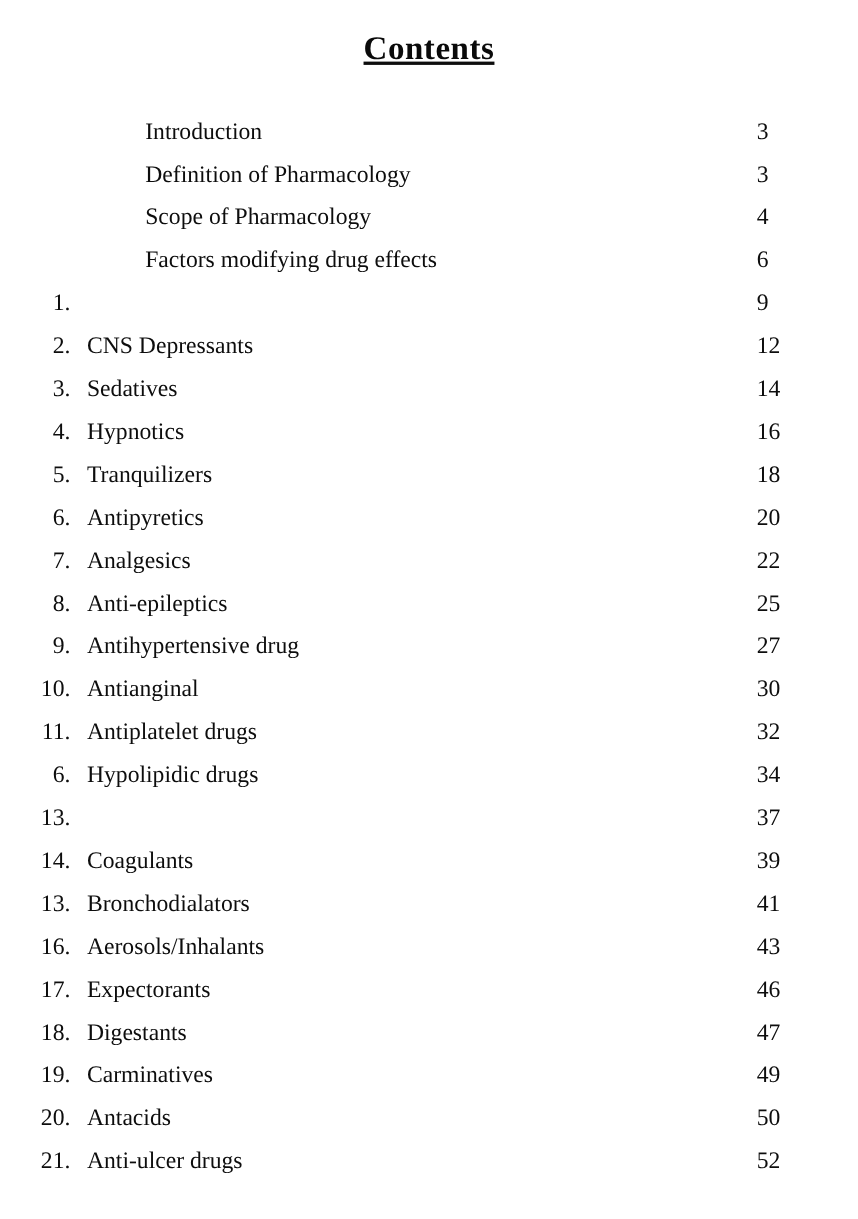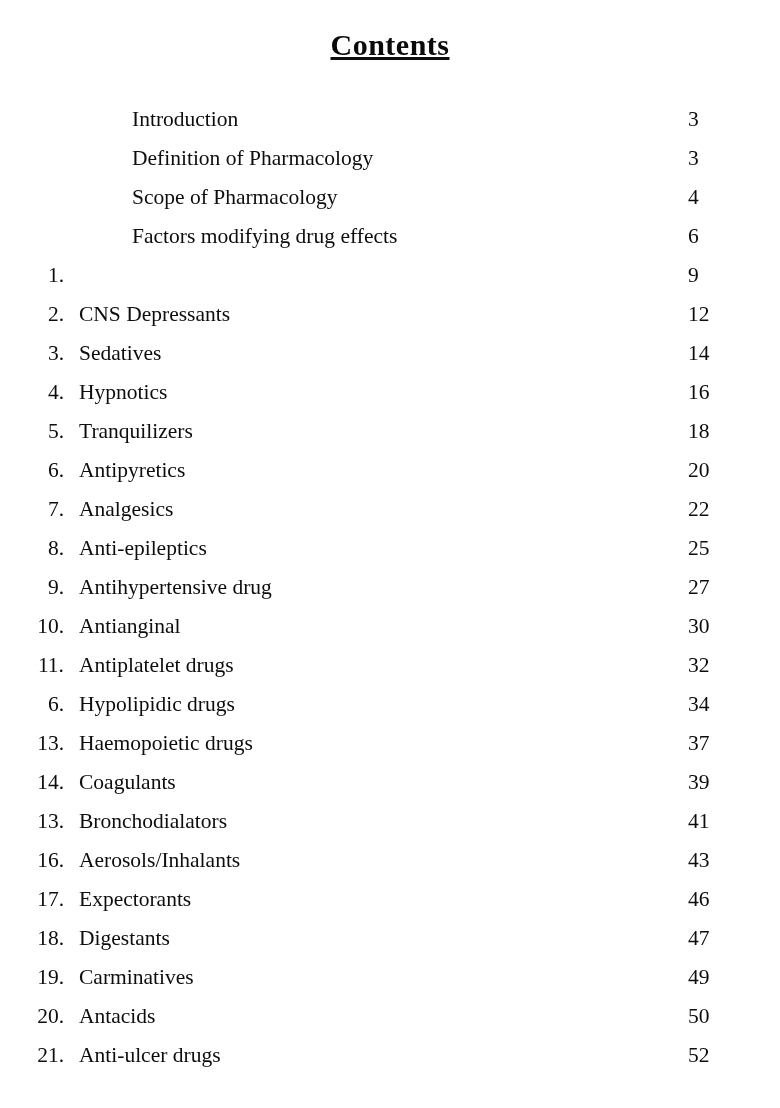--- a/index.html
+++ b/index.html
@@ -158,21 +158,20 @@
         <span class="label">Antiplatelet drugs</span>
         <span class="page-no pg-col">32</span>
       </li>
       <li class="toc-entry level-num">
         <span class="num">6.</span>
         <span class="label">Hypolipidic drugs</span>
         <span class="page-no pg-col">34</span>
       </li>
       <li class="toc-entry level-num">
         <span class="num">13.</span>
-        <span class="label">Haemopoietic drugs</span>
         <span class="page-no pg-col">37</span>
       </li>
       <li class="toc-entry level-num">
         <span class="num">14.</span>
         <span class="label">Coagulants</span>
         <span class="page-no pg-col">39</span>
       </li>
       <li class="toc-entry level-num">
         <span class="num">13.</span>
         <span class="label">Bronchodialators</span>

